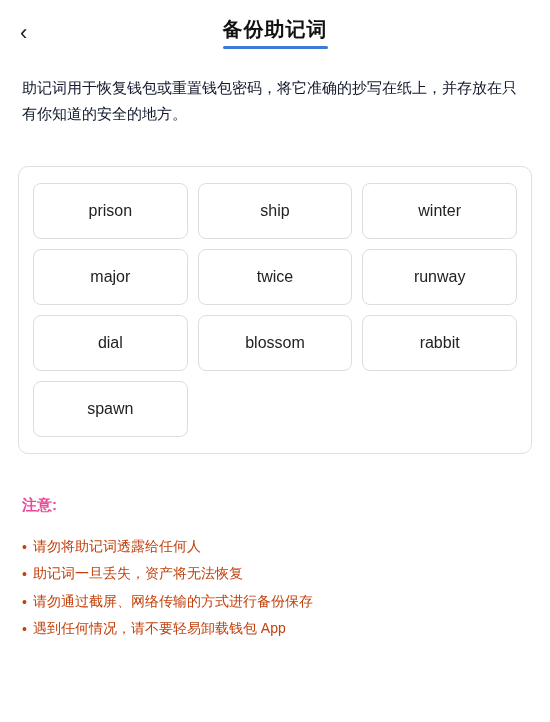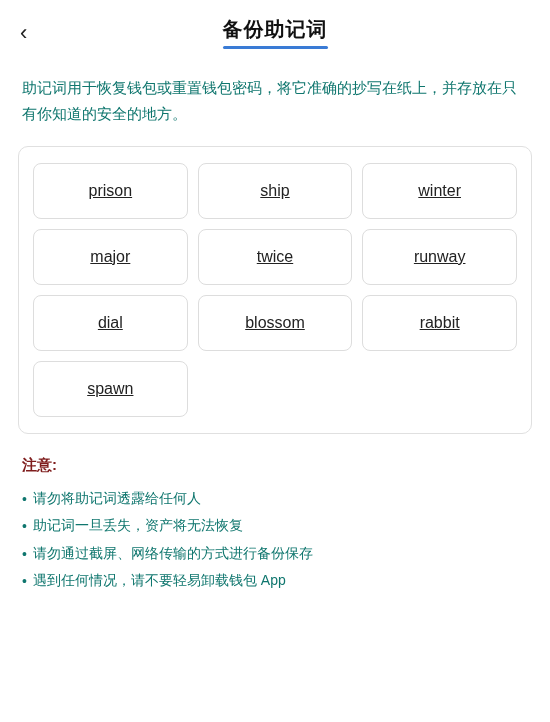--- a/index.html
+++ b/index.html
@@ -52,30 +52,29 @@
       height: 3px;
       background: #3a7bd5;
       border-radius: 2px;
       margin-top: 3px;
     }
 
     .description {
       padding: 18px 22px 10px 22px;
       font-size: 15px;
       line-height: 1.75;
-      color: #0f766e;
+      color: #0f172a;
     }
 
     .mnemonic-grid-container {
-      margin: 8px 18px;
+      margin: 28px 18px;
       border: 1.5px solid #e0e0e0;
       border-radius: 10px;
       padding: 10px 8px;
       background: #fff;
-      text-decoration: underline;
     }
 
     .mnemonic-grid {
       display: grid;
       grid-template-columns: repeat(3, 1fr);
       gap: 10px;
       padding: 6px;
     }
 
     .mnemonic-cell {
@@ -89,27 +88,27 @@
       cursor: default;
     }
 
     .notice-section {
       padding: 14px 22px 18px 22px;
     }
 
     .notice-title {
       font-size: 15px;
       font-weight: 600;
-      color: #7f1d1d;
-      margin-bottom: 10px;
+      color: #ec4899;
+      margin-bottom: 18px;
     }
 
     .notice-item {
       font-size: 14px;
-      color: #0f766e;
+      color: #c2410c;
       line-height: 1.9;
       display: flex;
       align-items: flex-start;
     }
 
     .notice-item::before {
       content: "•";
       margin-right: 6px;
       flex-shrink: 0;
       margin-top: 1px;

